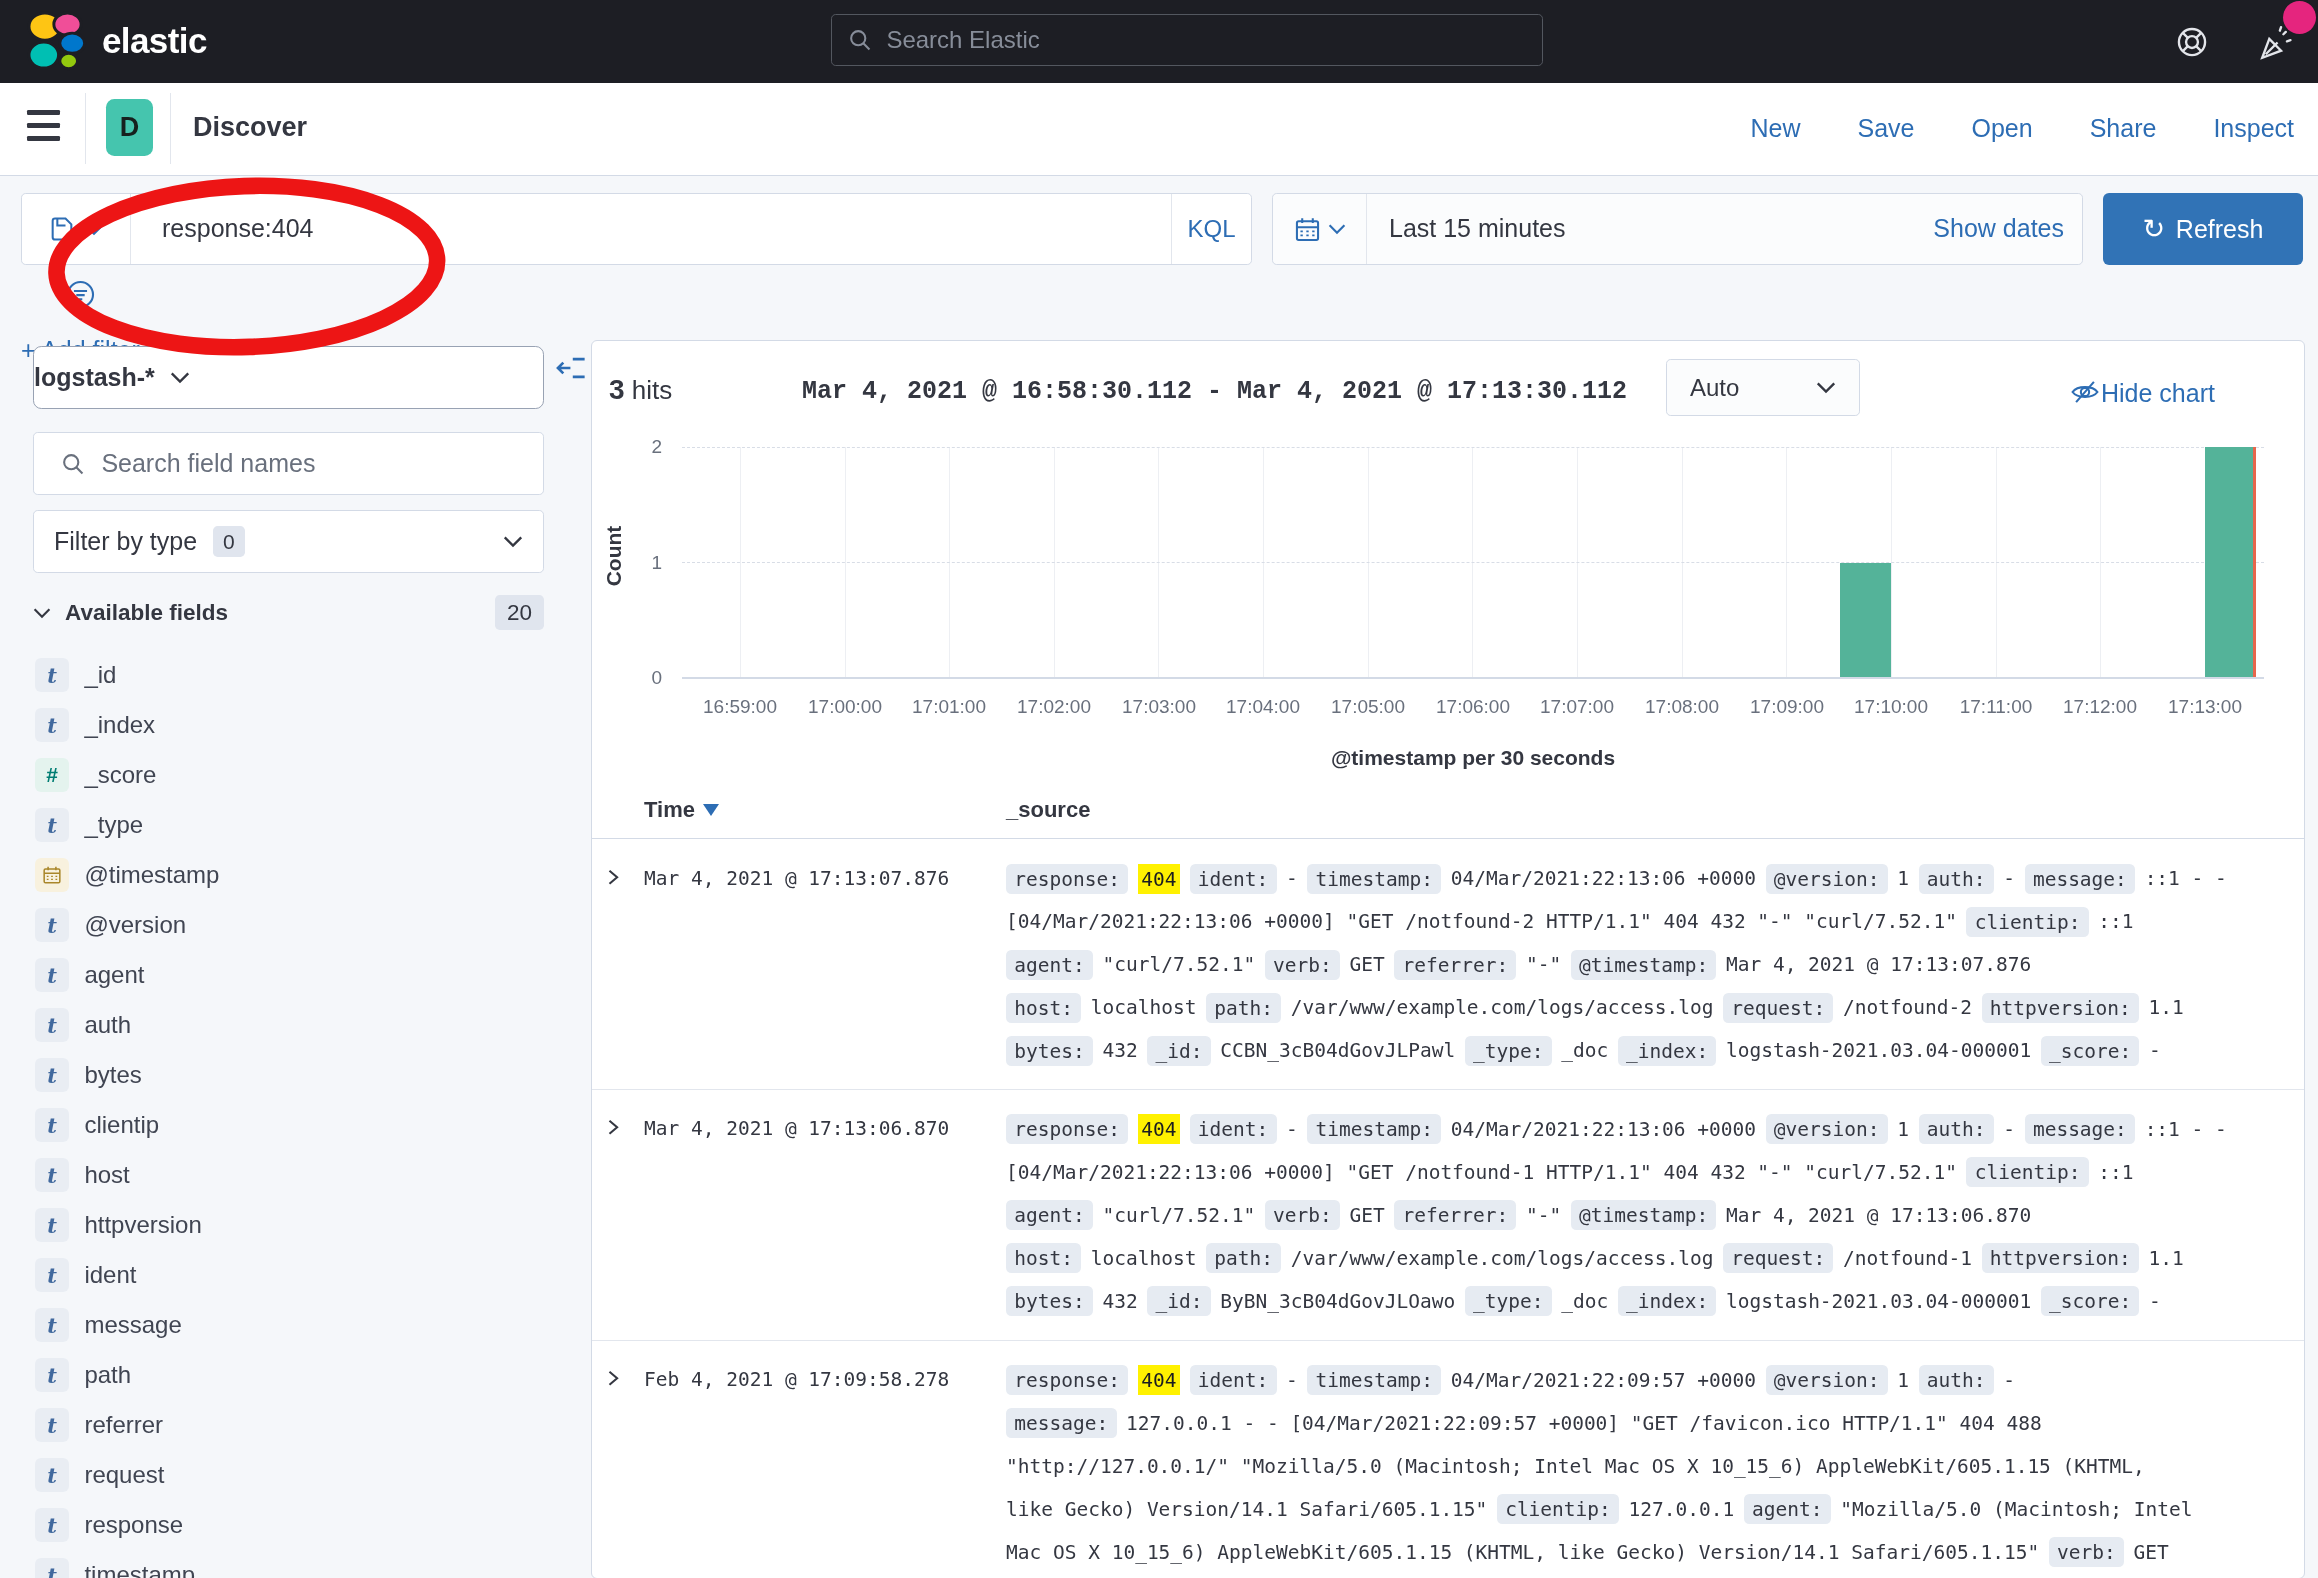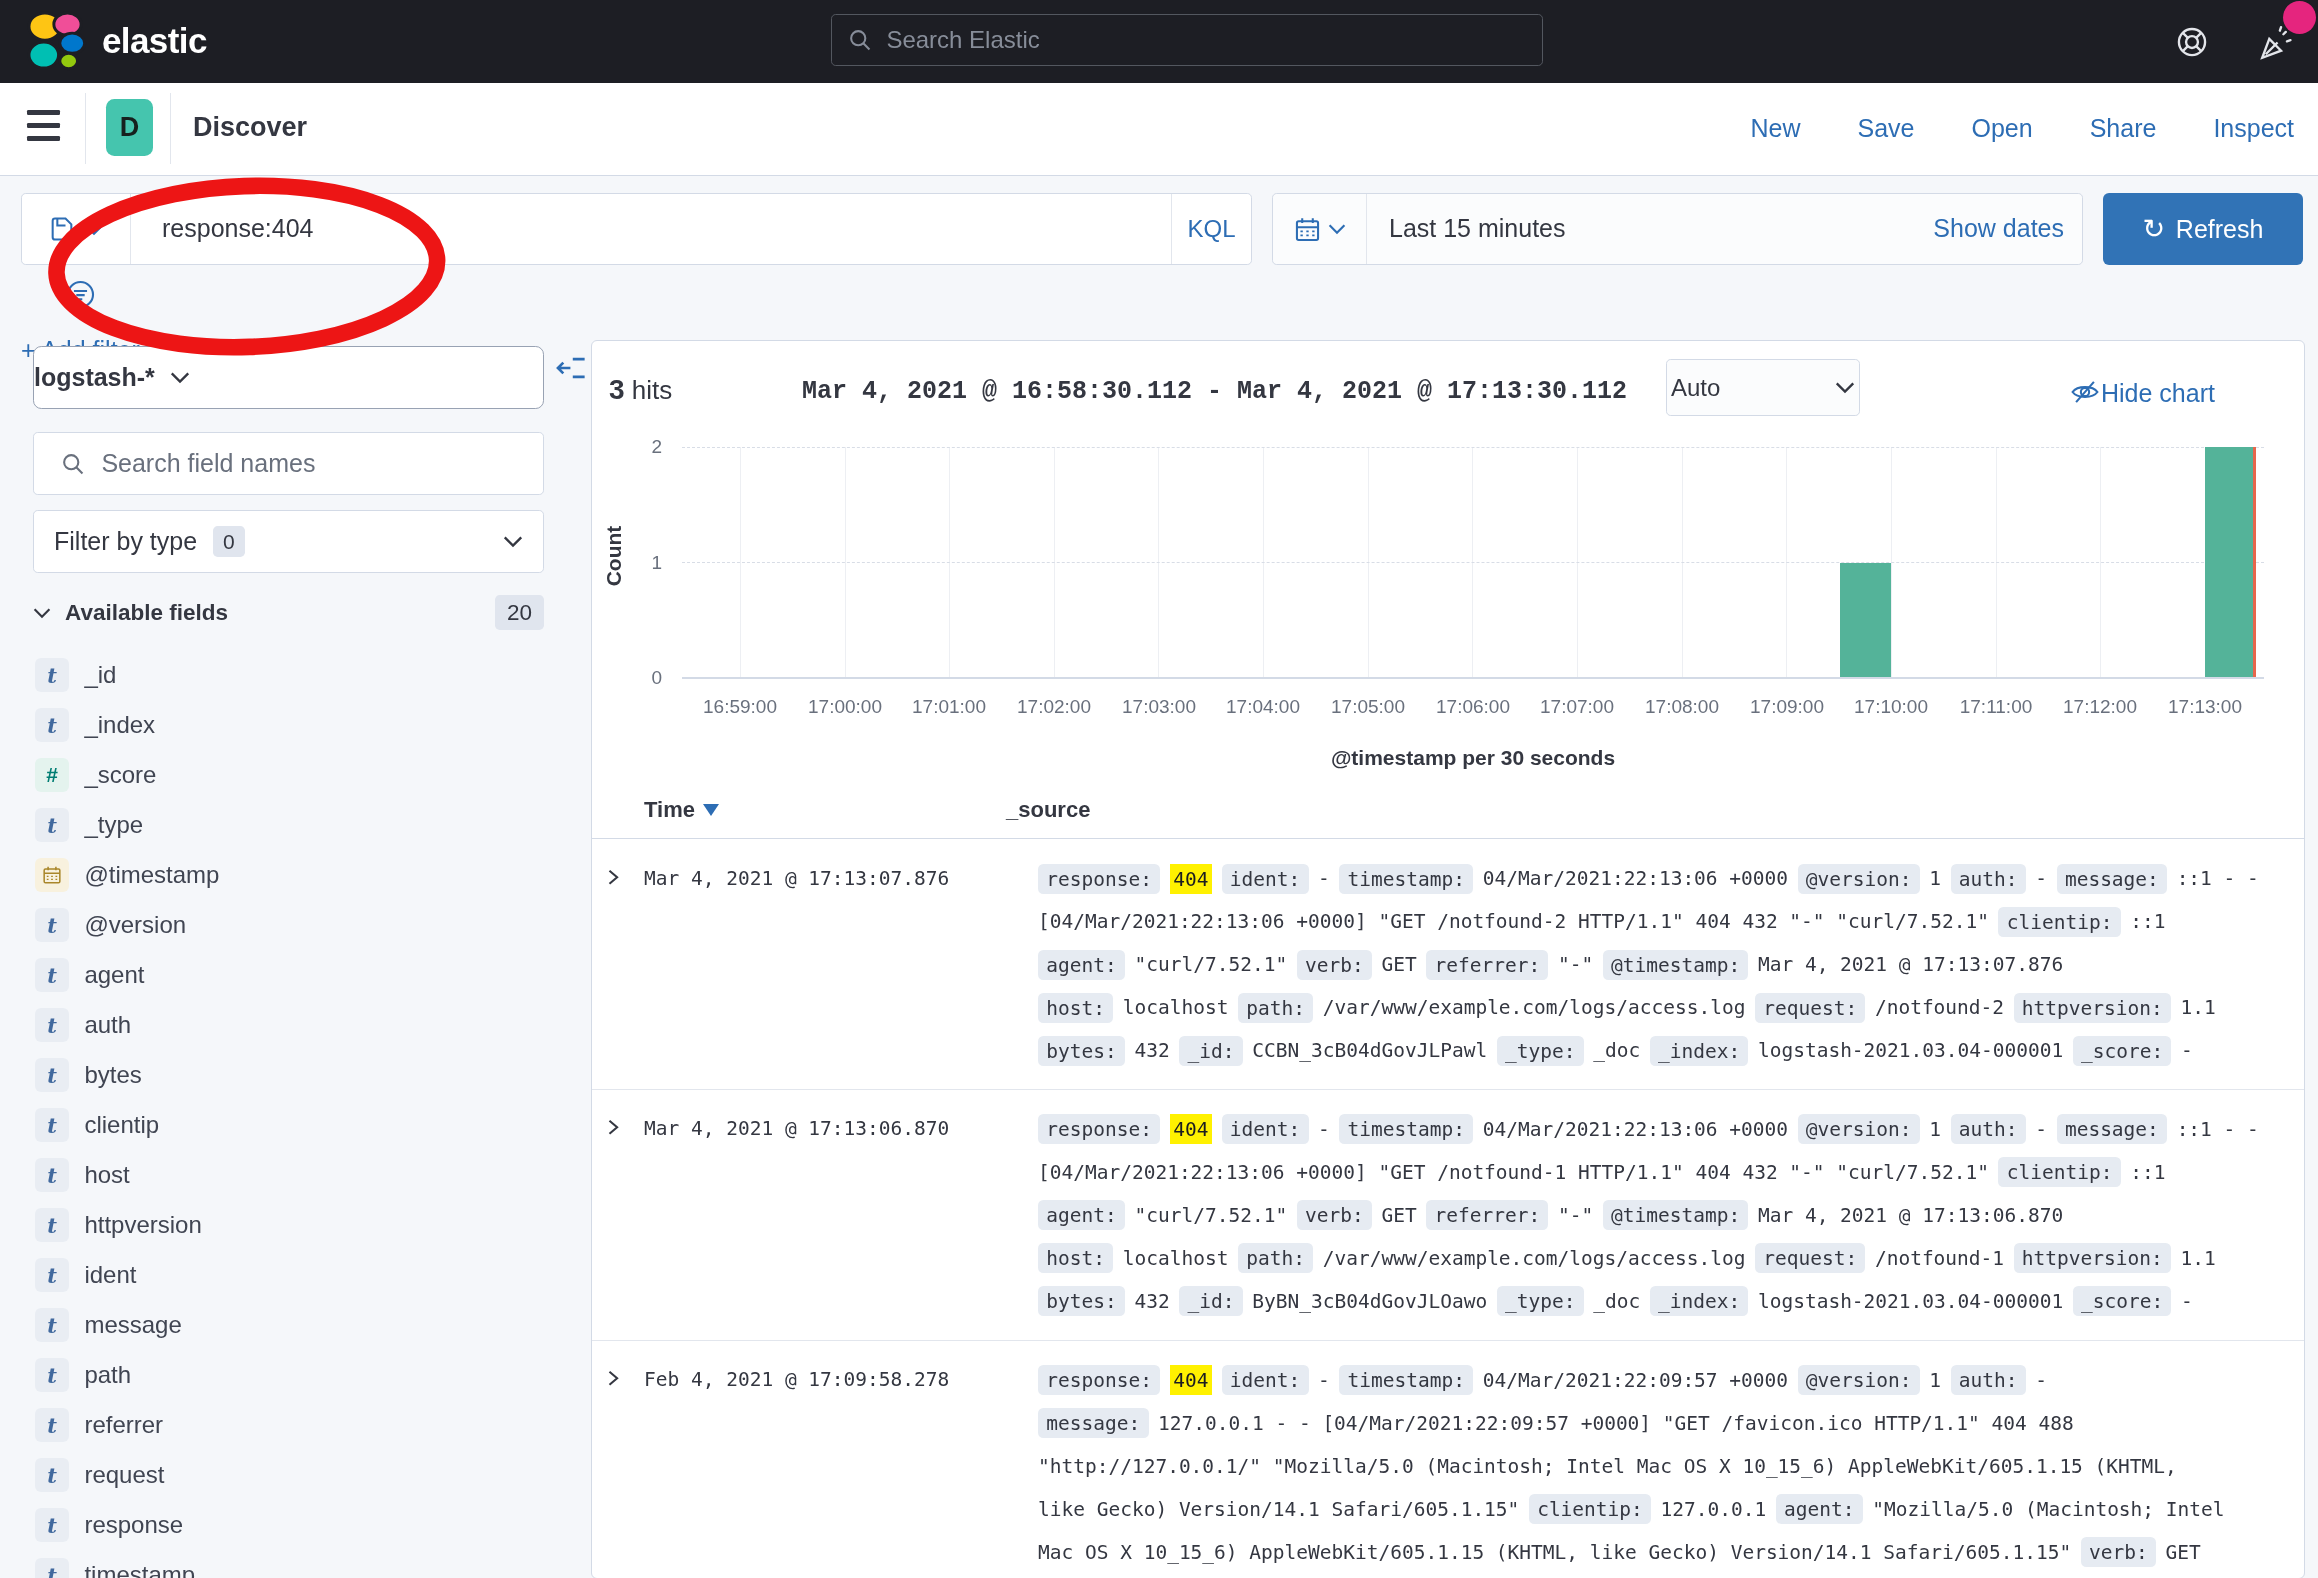--- a/index.html
+++ b/index.html
@@ -74,21 +74,21 @@
   .ficon.date{background:#F8F1DE;}
   .fname{font-size:24px;color:#404552;}
 
   
   .card{position:absolute;left:591px;top:340px;width:1714px;height:1239px;background:#fff;
         border:1.2px solid #D3DAE6;border-radius:6px;box-sizing:border-box;}
   .hits{position:absolute;left:609px;top:374px;font-size:26px;color:#343741;}
   .hits b{font-size:28px;}
   .rangetitle{position:absolute;left:786px;top:377px;width:857px;text-align:center;font-size:25px;font-weight:600;color:#343741;font-family:Liberation Mono, monospace;}
   .intervalbox{position:absolute;left:1666px;top:359px;width:194px;height:57px;background:#fbfcfd;border:1.2px solid #D3DAE6;
-               border-radius:4.7px;display:flex;align-items:center;padding:0 4px;box-sizing:border-box;cursor:pointer;}
+               border-radius:4.7px;display:flex;align-items:center;padding:0 23px;box-sizing:border-box;cursor:pointer;}
   .intervalbox .val{font-size:24px;color:#343741;}
   .intervalbox .chev{margin-left:auto;}
   .hidechart{position:absolute;left:2069px;top:376px;display:flex;align-items:flex-end;cursor:pointer;}
   .hidechart .lbl{font-size:25px;color:#2D6DB4;}
 
   
   .plot{position:absolute;left:682px;top:447px;width:1582px;height:231px;}
   .gridv{position:absolute;top:0;width:1.2px;height:231px;background:#EDEFF3;}
   .gridh{position:absolute;left:0;width:1582px;height:0;border-top:1.8px dashed #D8DDE6;}
   .baseline{position:absolute;left:682px;top:677px;width:1582px;height:1.8px;background:#D3DAE6;}
@@ -101,21 +101,21 @@
   .xlabel{position:absolute;left:682px;top:746px;width:1582px;text-align:center;font-size:21px;font-weight:700;color:#343741;}
 
   
   .doctable{position:absolute;left:592px;top:797px;width:1712px;}
   .dt-head{display:grid;grid-template-columns:52px 362px 1fr;padding-bottom:15.4px;border-bottom:1.8px solid #D3DAE6;}
   .dt-head .h{font-size:22px;font-weight:700;color:#343741;display:flex;align-items:center;gap:8.3px;}
   .sortarrow{width:0;height:0;border-left:8.3px solid transparent;border-right:8.3px solid transparent;border-top:12px solid #2D6DB4;}
   .docrow{display:grid;grid-template-columns:52px 362px 1fr;padding:18px 0 16.6px 0;border-bottom:1.2px solid #E2E6ED;}
   .expander{padding-left:10.6px;padding-top:8.3px;cursor:pointer;}
   .doctime{font-family:"DejaVu Sans Mono",monospace;font-size:19.5px;color:#343741;padding-top:9.5px;}
-  .docsource{font-family:"DejaVu Sans Mono",monospace;font-size:19.5px;color:#343741;padding-right:24px;margin-left:32px;}
+  .docsource{font-family:"DejaVu Sans Mono",monospace;font-size:19.5px;color:#343741;padding-right:24px;}
   .srcline{height:43px;line-height:43px;white-space:nowrap;overflow:hidden;}
   .tok{margin-right:9.5px;}
   .pill{background:#E6EBF2;border-radius:5.3px;padding:3.5px 8.3px;}
   .hl{background:#FFF100;padding:3.5px 3.5px;color:#1a1c21;}
 
   svg{display:block;}
 </style>
 </head>
 <body>
 

